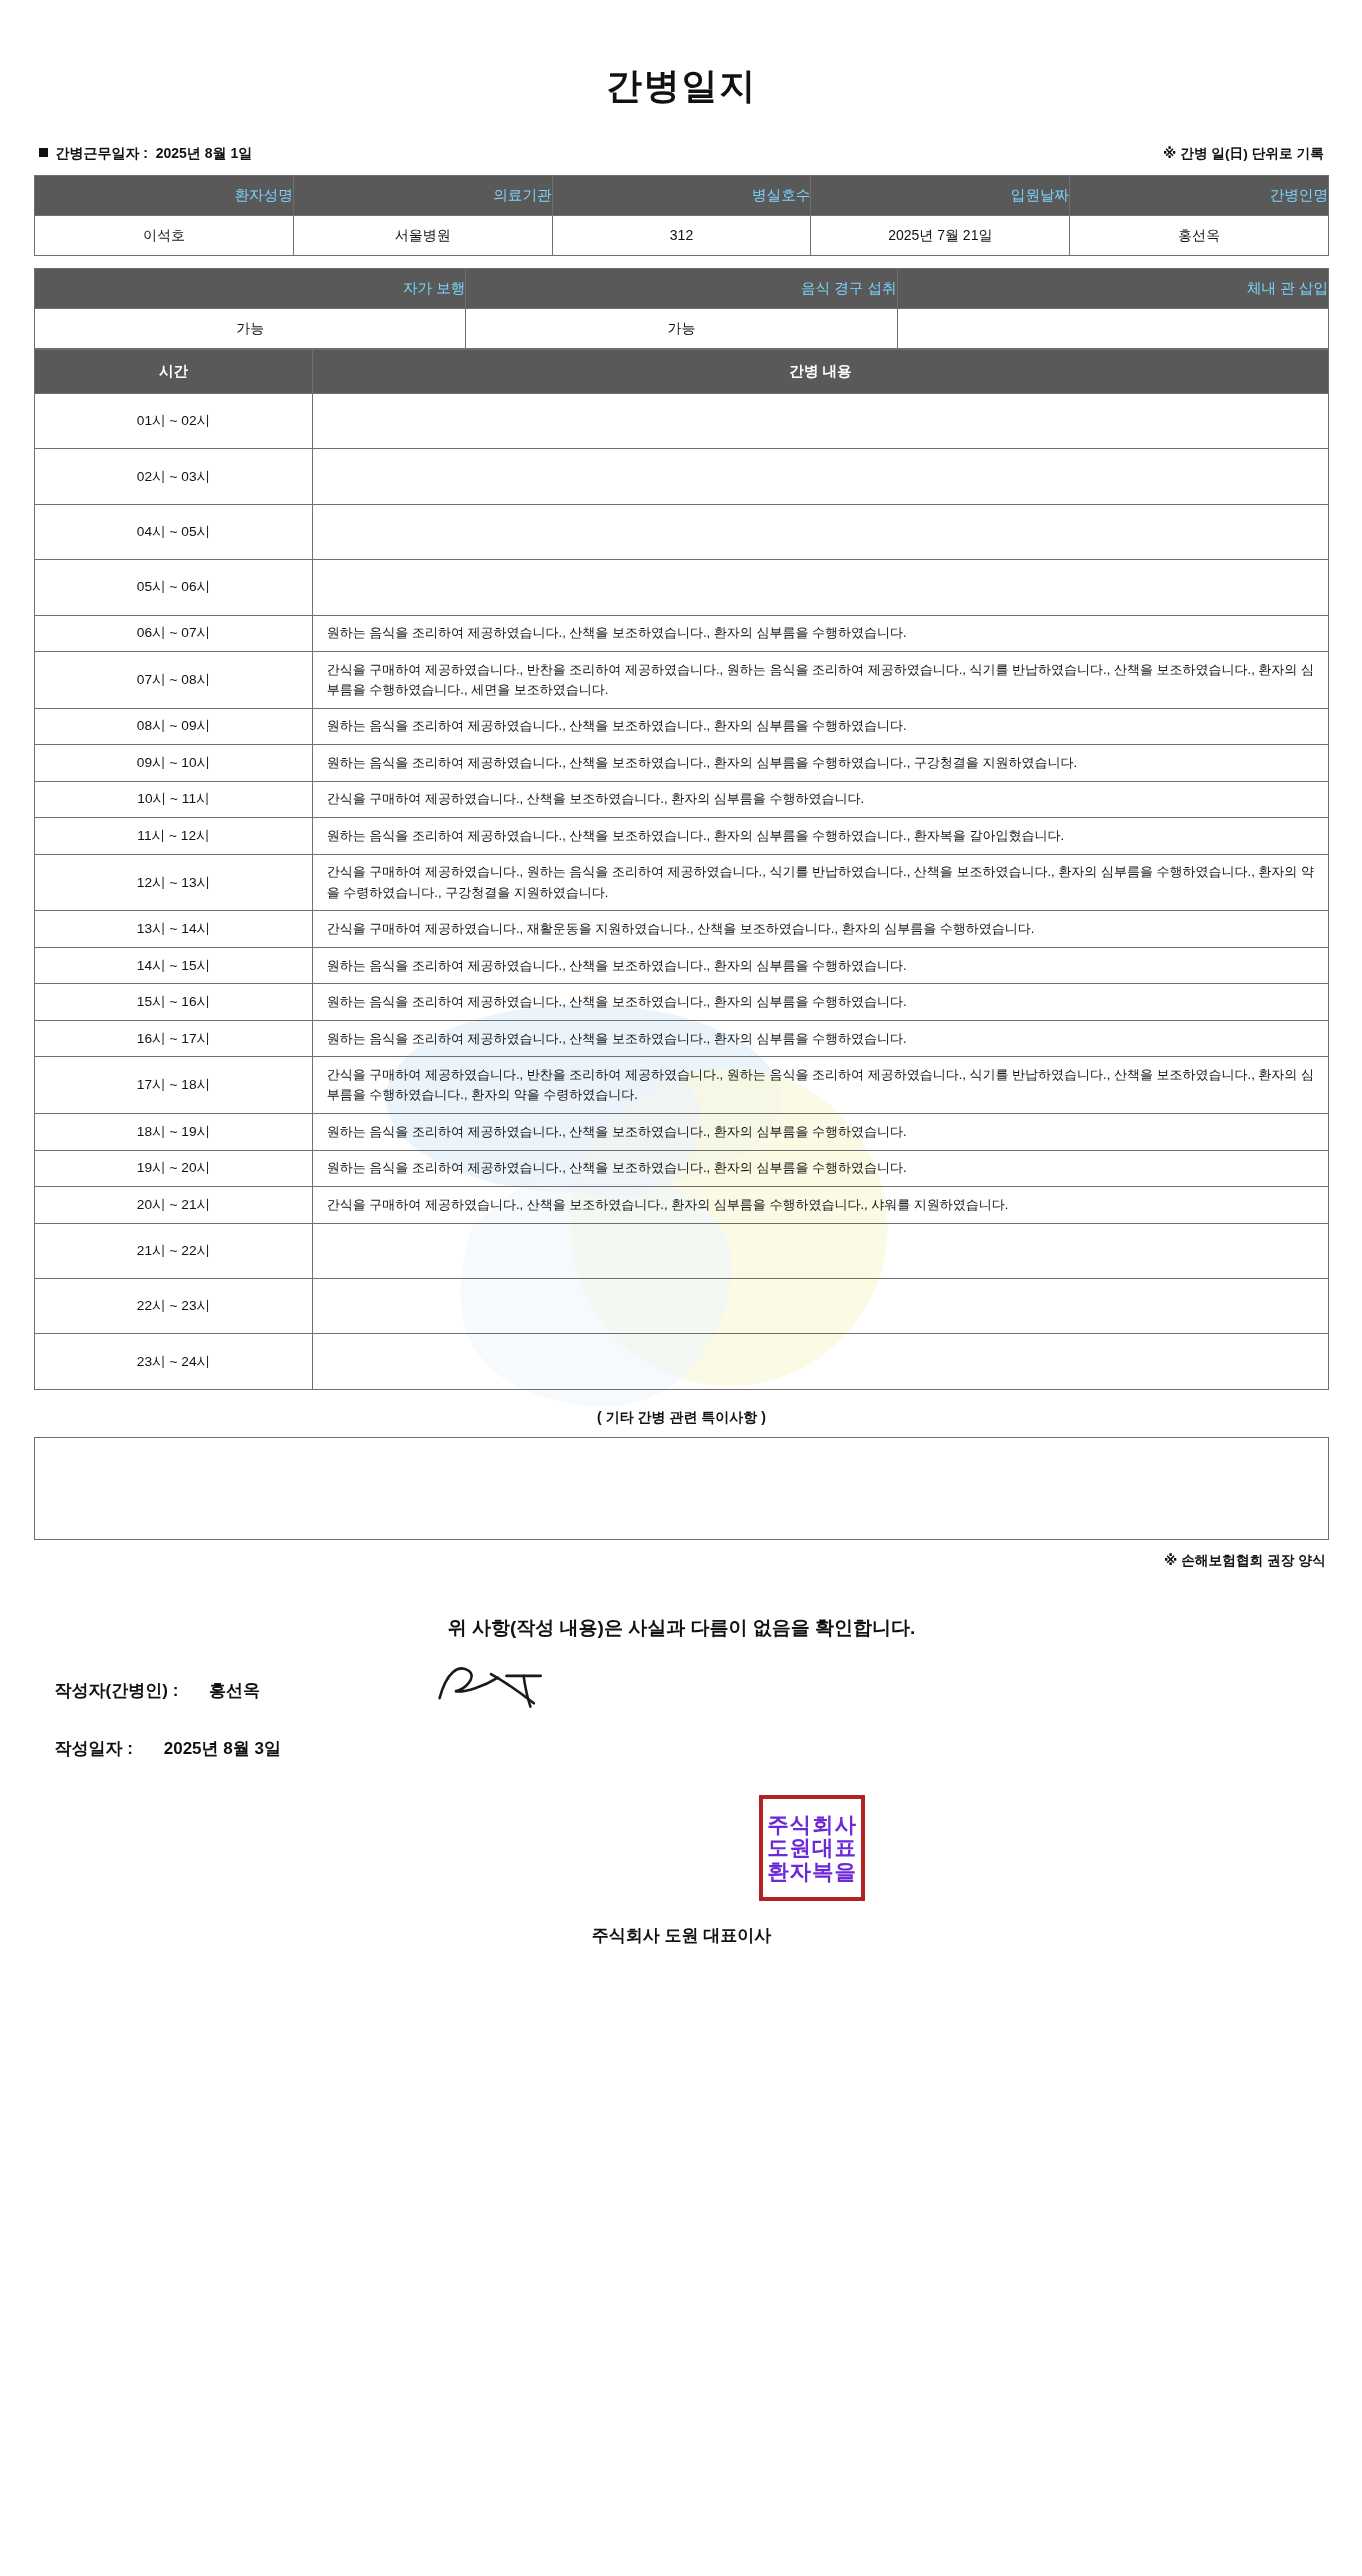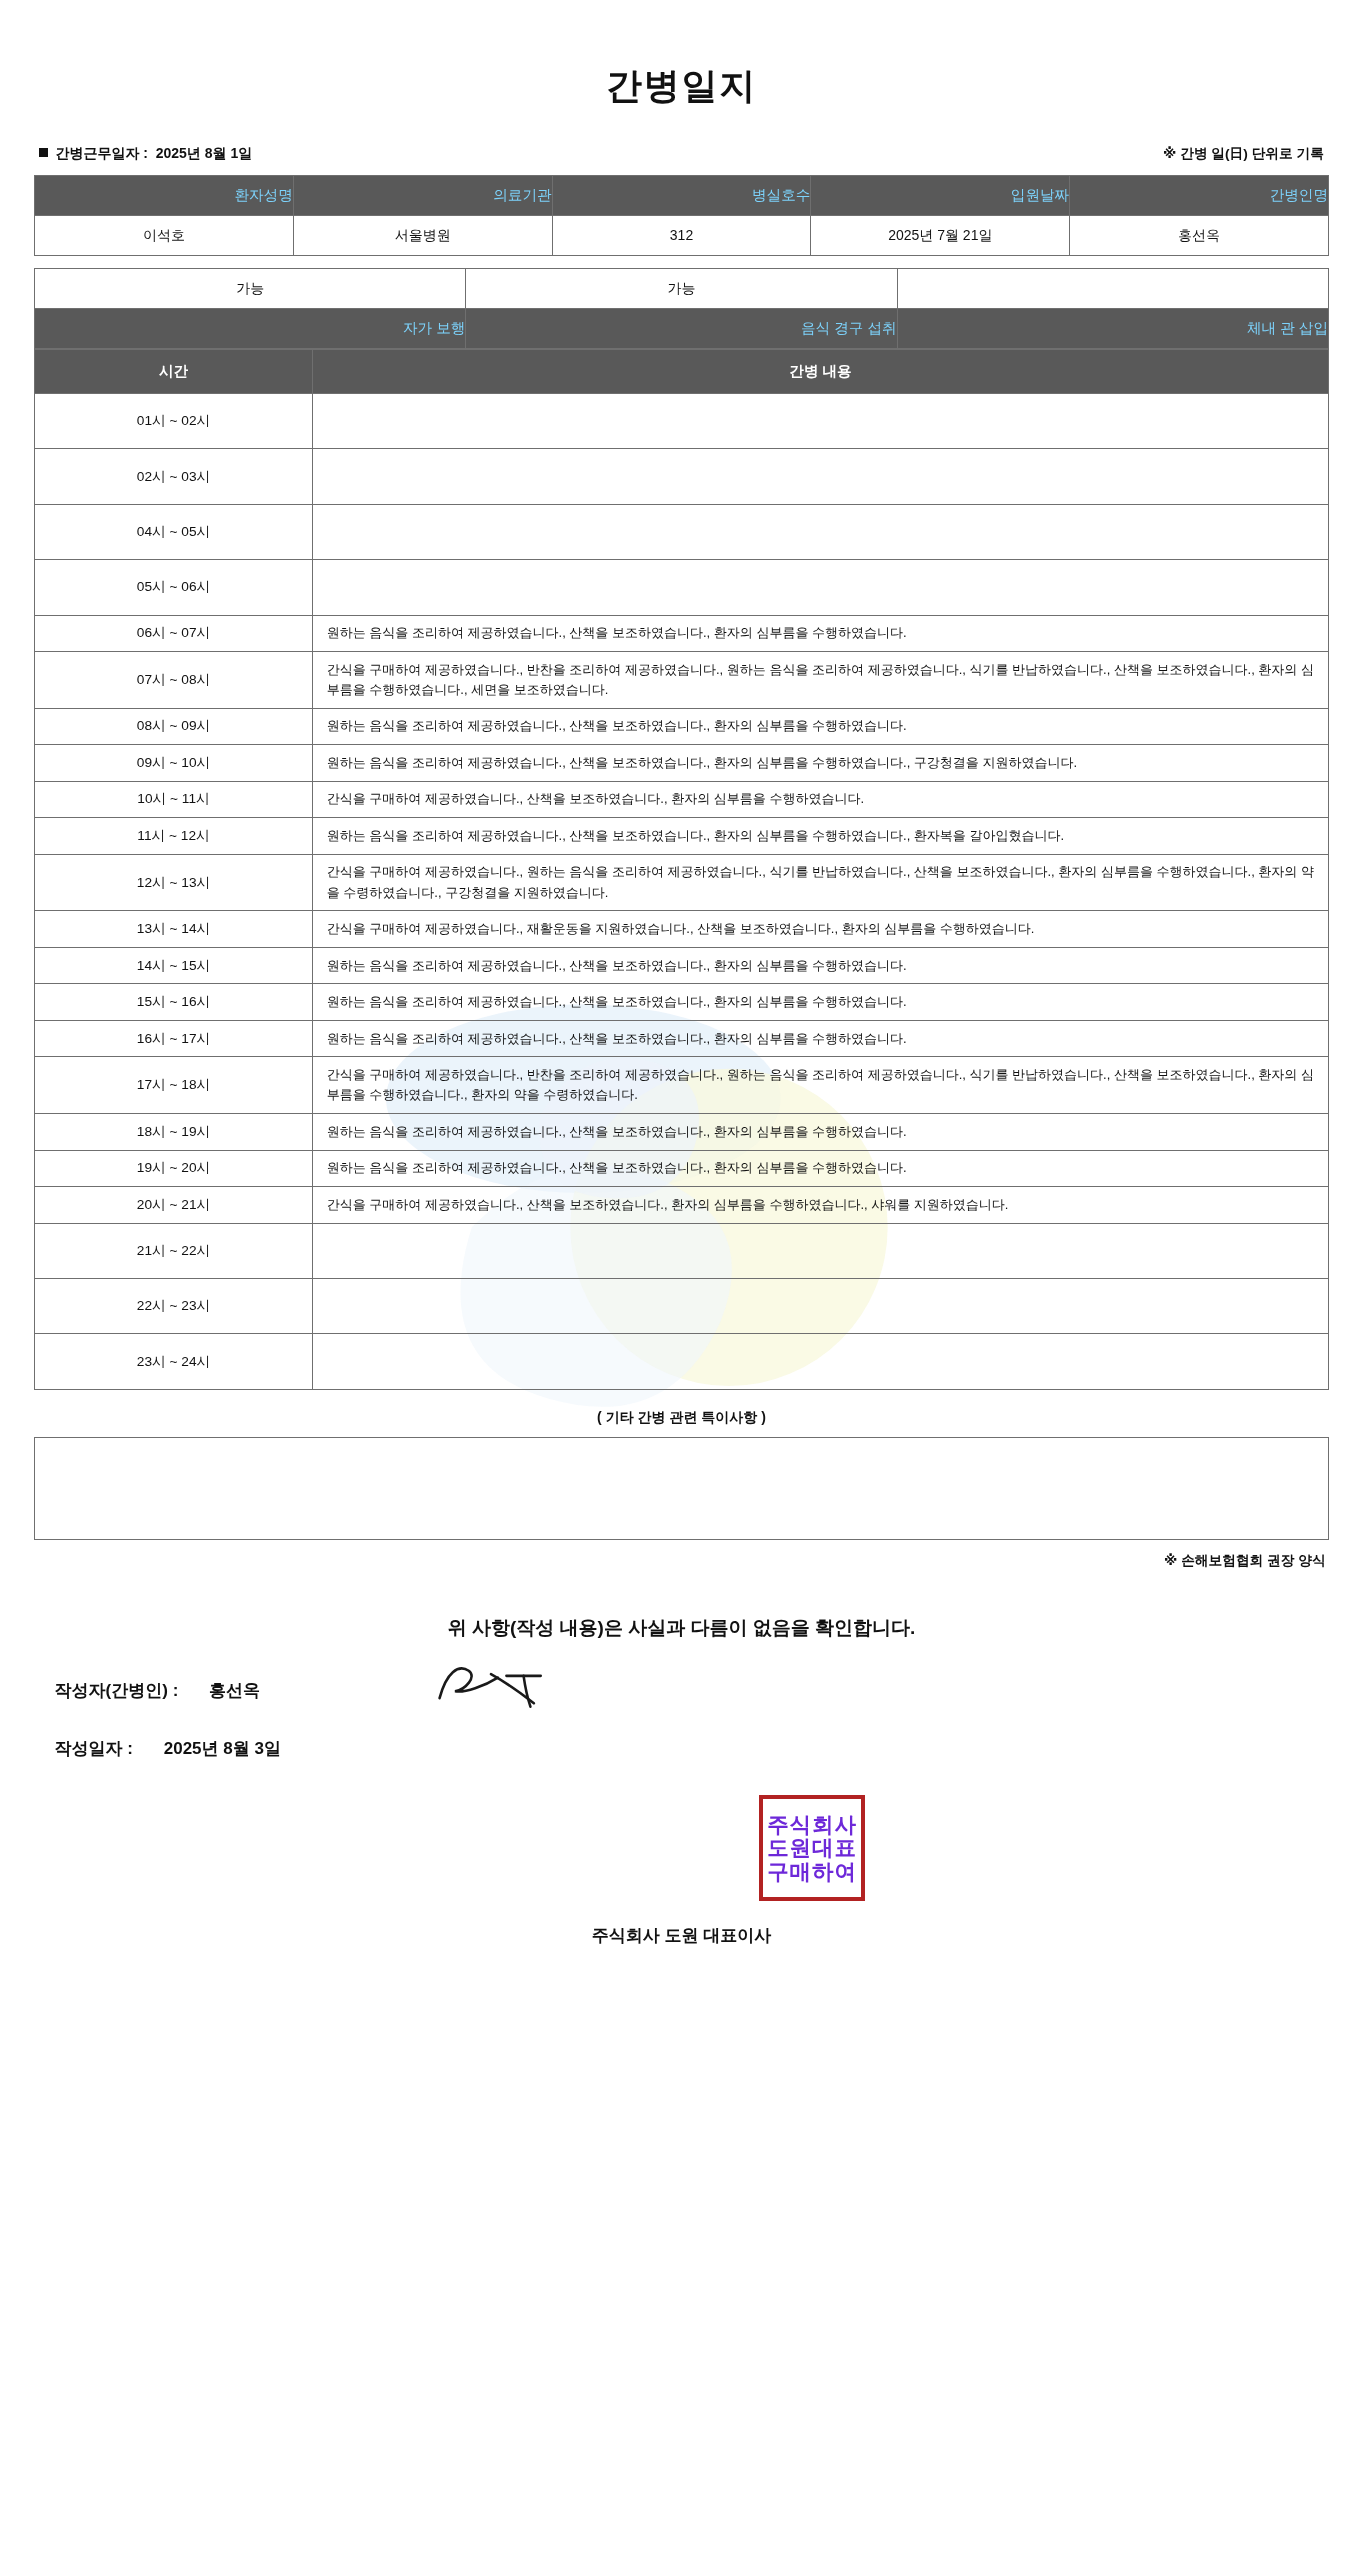--- a/index.html
+++ b/index.html
@@ -246,28 +246,28 @@
         <td class="val">홍선옥</td>
       </tr>
     </tbody>
       </table>
 
     <div class="spacer"></div>
 
     <table class="t">
       <tbody>
           <tr>
+        <td class="hdr">자가 보행</td>
+        <td class="hdr">음식 경구 섭취</td>
+        <td class="hdr">체내 관 삽입</td>
+      </tr>
+      <tr>
         <td class="val">가능</td>
         <td class="val">가능</td>
         <td class="val"></td>
-      </tr>
-      <tr>
-        <td class="hdr">자가 보행</td>
-        <td class="hdr">음식 경구 섭취</td>
-        <td class="hdr">체내 관 삽입</td>
       </tr>
     </tbody>
       </table>
 
     <table class="hours">
       <tbody>
           <tr>
         <td class="h-head" style="width:275px">시간</td>
         <td class="h-head">간병 내용</td>
       </tr>
@@ -383,20 +383,20 @@
 
     <div class="sign-line">
       <span class="label">작성일자 :</span>
       <span class="value">2025년 8월 3일</span>
     </div>
 
     <div class="stamp-wrap">
       <div class="stamp">
         <span>주식회사</span>
         <span>도원대표</span>
-        <span>구매하여</span>
+        <span>환자복을</span>
       </div>
       <div class="company">주식회사 도원   대표이사</div>
     </div>
 
   </div>
 </div>
 
 
 </body></html>

